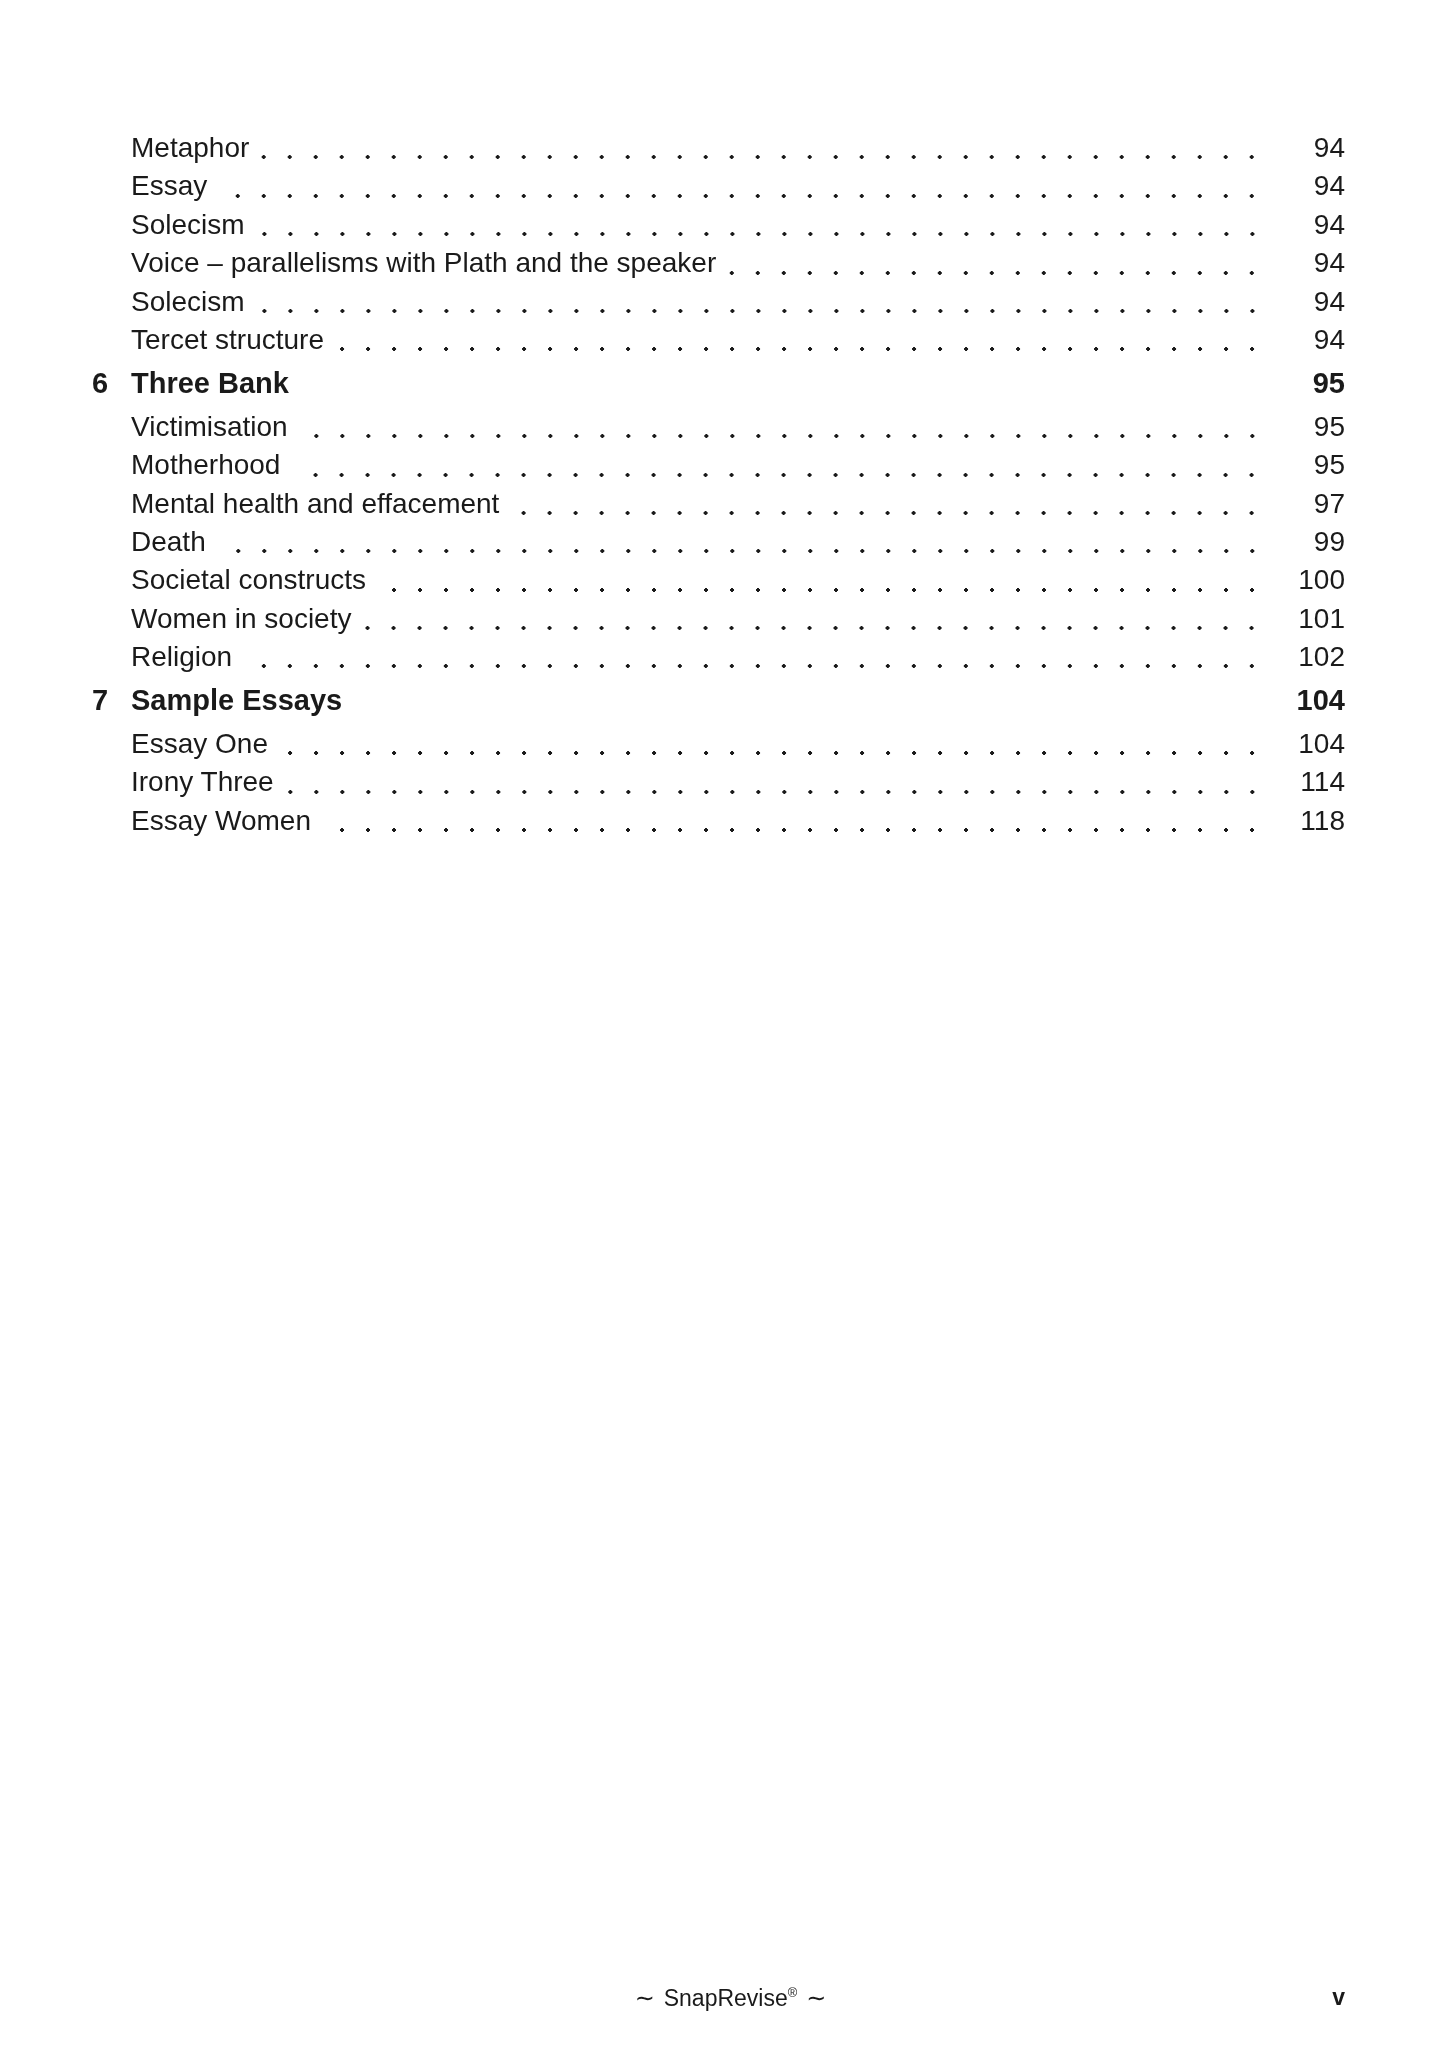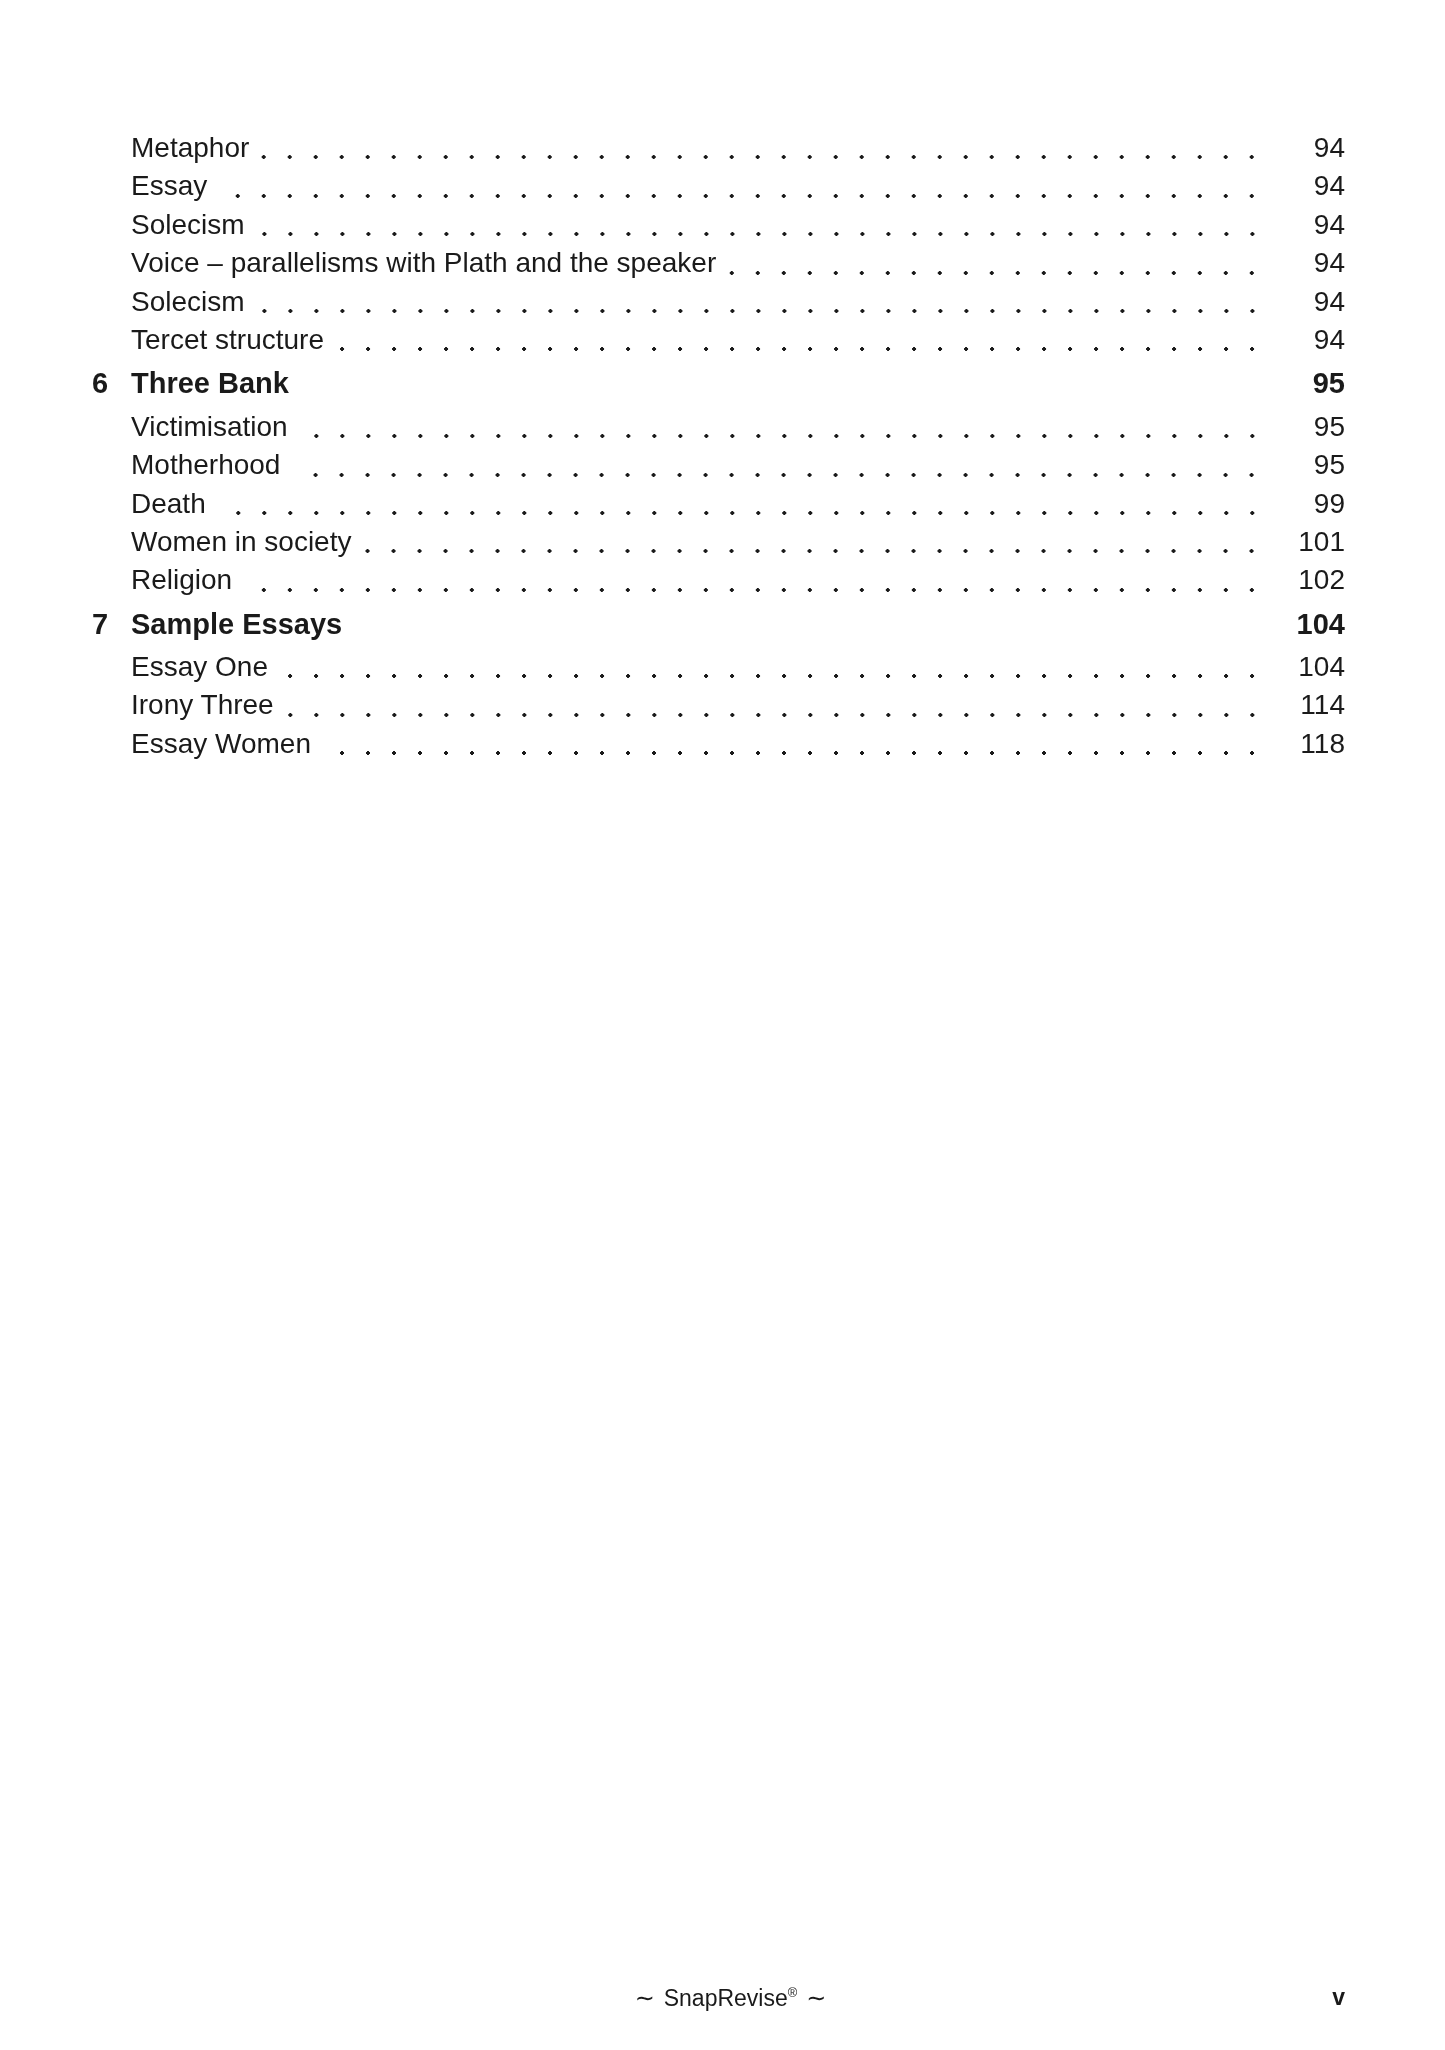--- a/index.html
+++ b/index.html
@@ -136,23 +136,35 @@
     <span class="page-col">95</span>
   </div>
     <div class="toc-row entry">
     <span class="num-col"></span>
     <span class="entry-label">Motherhood</span>
     <span class="leader"></span>
     <span class="page-col">95</span>
   </div>
     <div class="toc-row entry">
     <span class="num-col"></span>
+    <span class="entry-label">Mental health and effacement</span>
+    <span class="leader"></span>
+    <span class="page-col">97</span>
+  </div>
+    <div class="toc-row entry">
+    <span class="num-col"></span>
     <span class="entry-label">Death</span>
     <span class="leader"></span>
     <span class="page-col">99</span>
+  </div>
+    <div class="toc-row entry">
+    <span class="num-col"></span>
+    <span class="entry-label">Societal constructs</span>
+    <span class="leader"></span>
+    <span class="page-col">100</span>
   </div>
     <div class="toc-row entry">
     <span class="num-col"></span>
     <span class="entry-label">Women in society</span>
     <span class="leader"></span>
     <span class="page-col">101</span>
   </div>
     <div class="toc-row entry">
     <span class="num-col"></span>
     <span class="entry-label">Religion</span>

